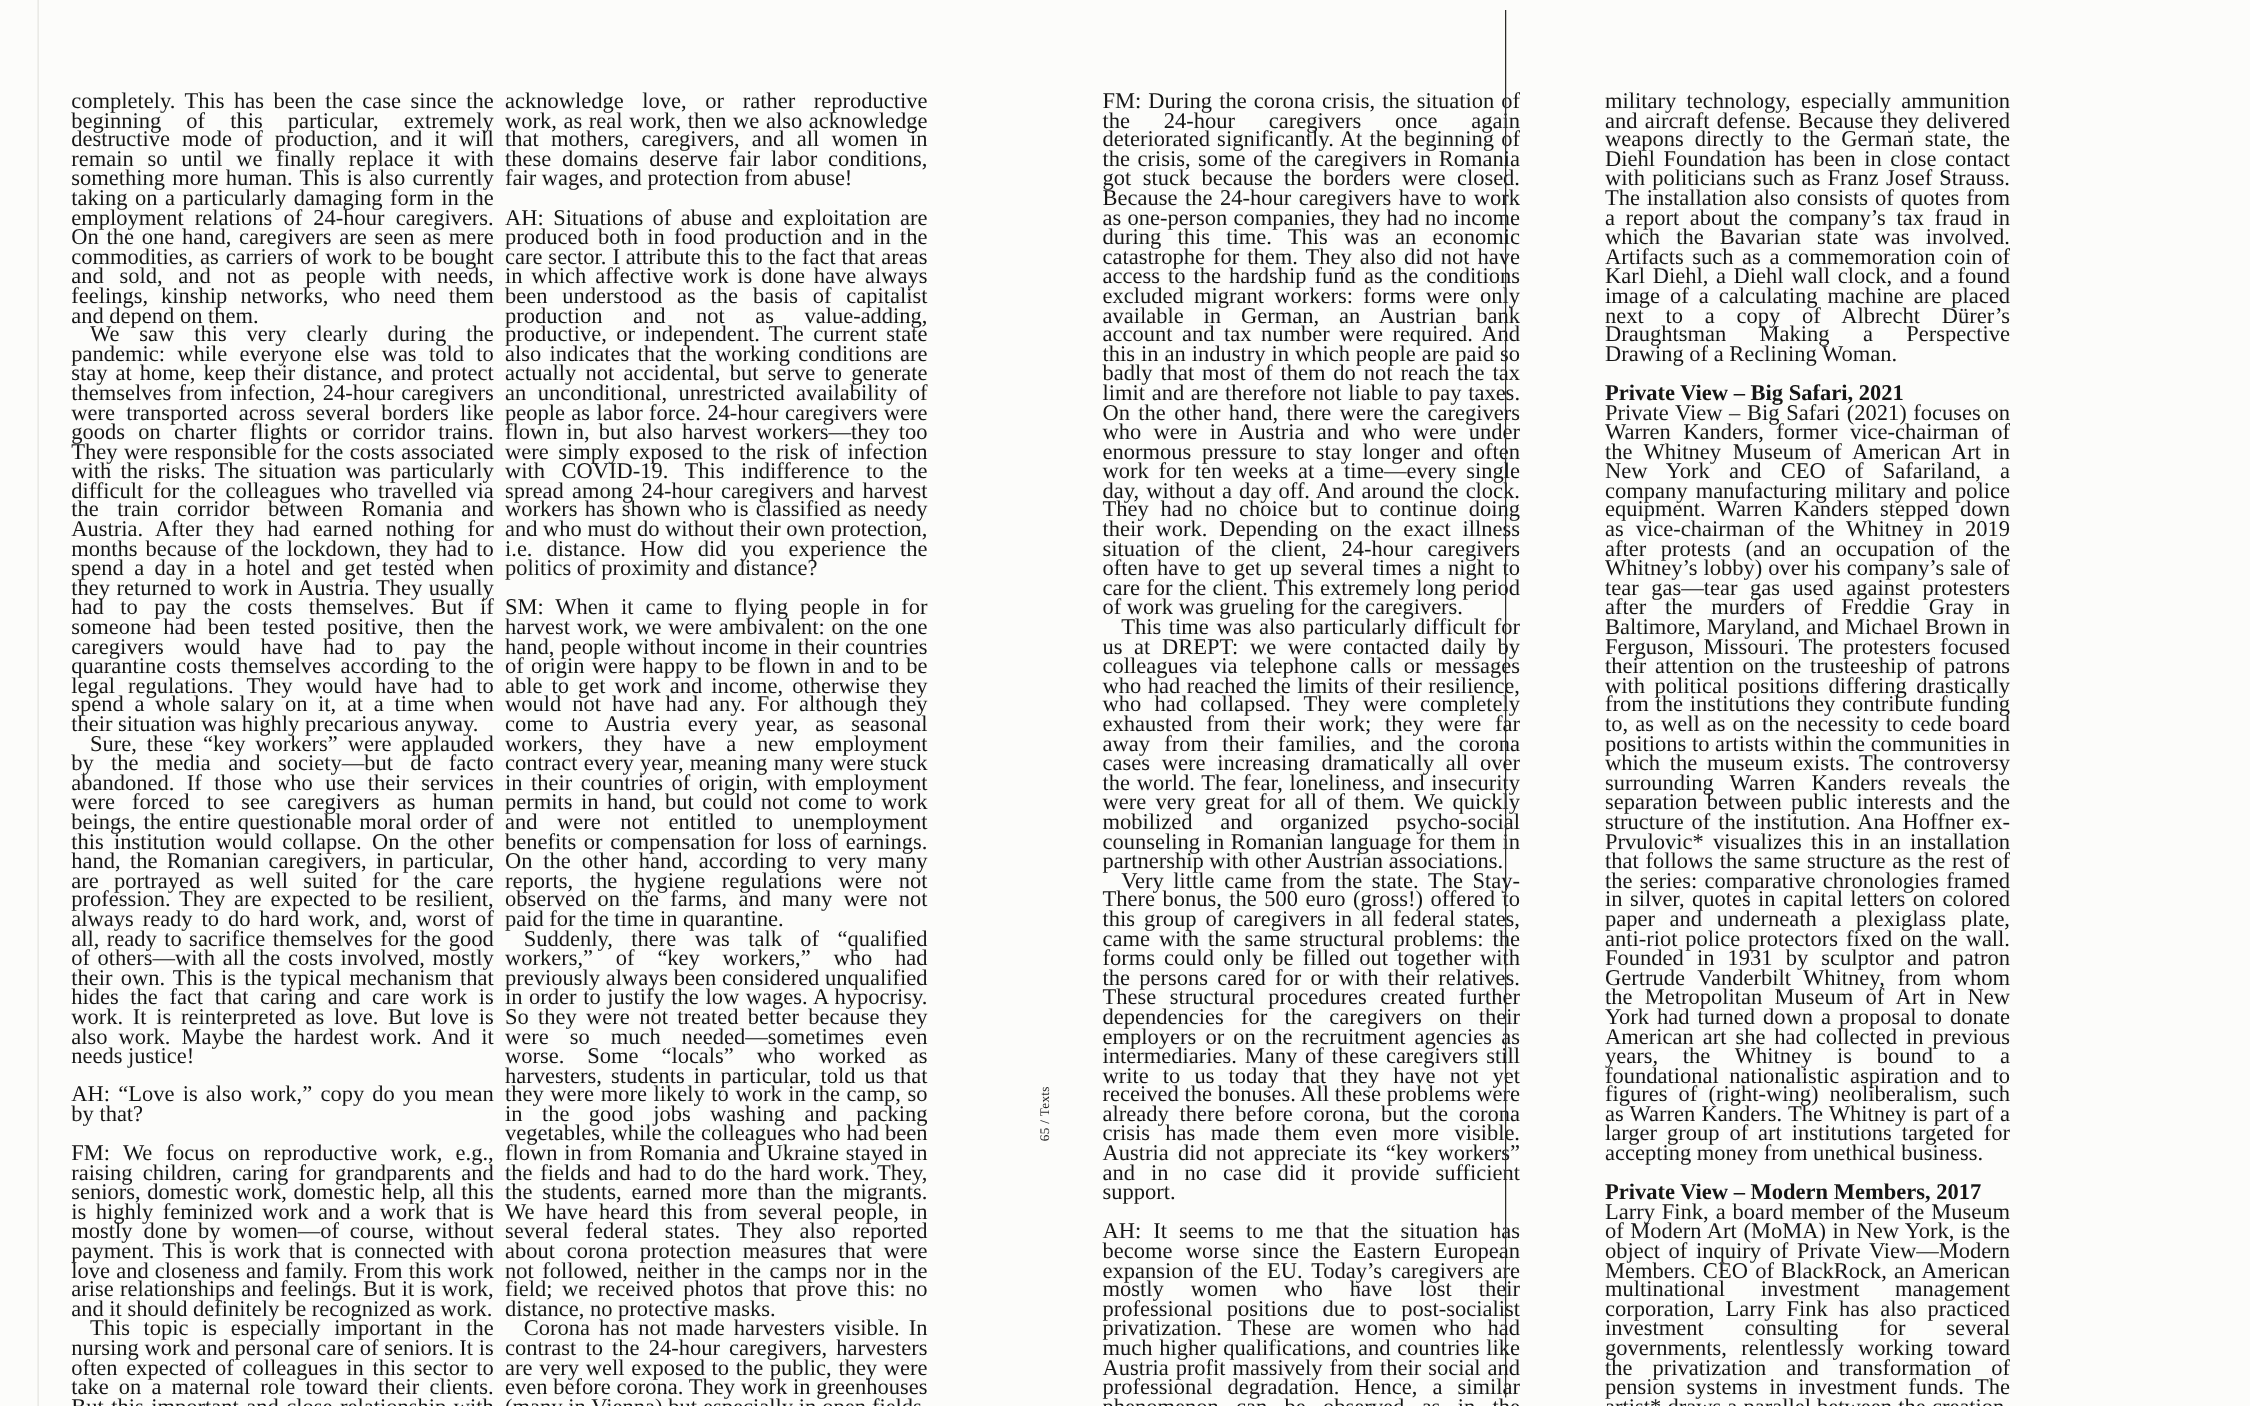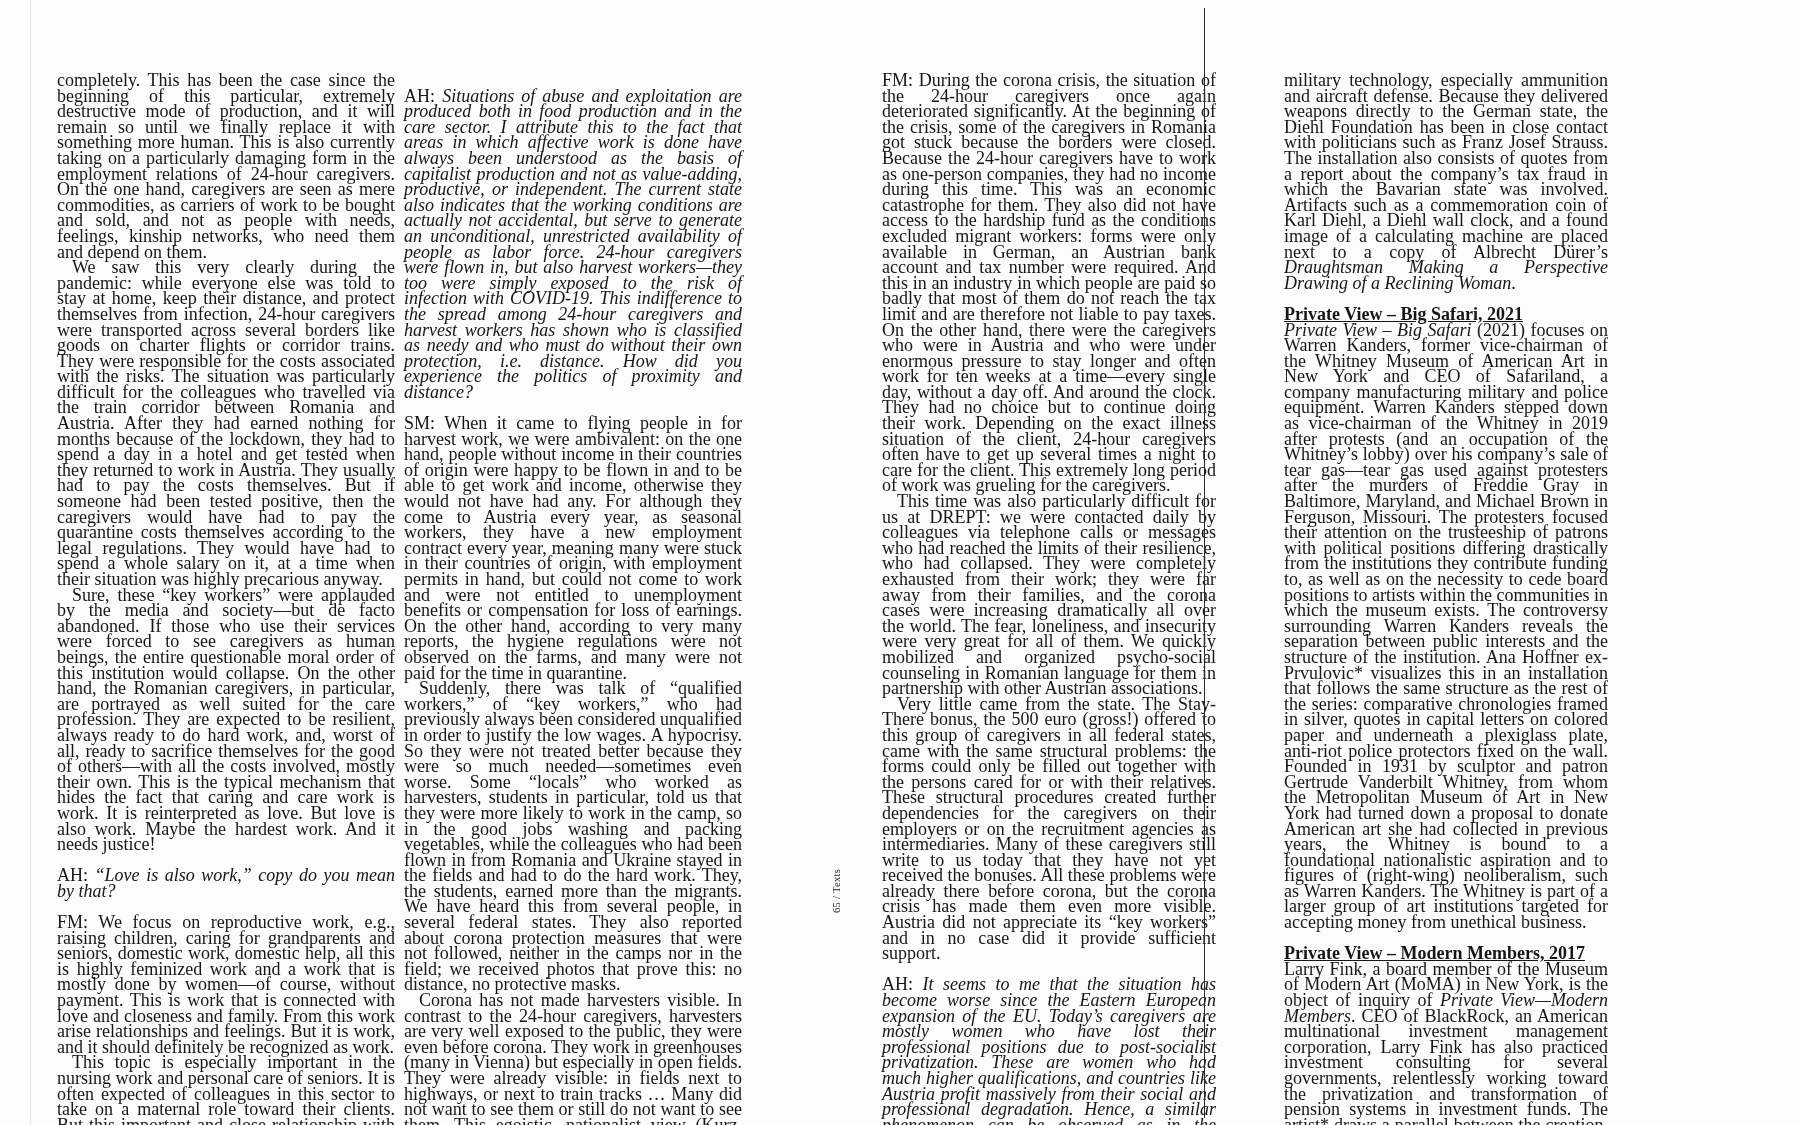--- a/index.html
+++ b/index.html
@@ -42,22 +42,22 @@
     margin-top: 40px;
     -webkit-hyphens: auto;
   }
   .col-1 { left: 57px;  width: 338px; }
   .col-2 { left: 404px; width: 338px; }
   .col-3 { left: 882px; width: 334px; }
   .col-4 { left: 1284px; width: 324px; }
   .para { margin: 0; padding: 0; }
   .p-indent  { text-indent: 15px; font-family: Liberation Serif, serif; }
   .p-speaker { margin-top: 15.6px; }
-  .p-heading { margin-top: 15.6px; font-weight: 700; text-decoration: underline; }
-  .it { font-style: italic; }
+  .p-heading { margin-top: 15.6px; font-weight: 700; }
+  .it { }
   .page-label {
     position: absolute;
     left: 831px;
     top: 913px;
     transform: rotate(-90deg);
     transform-origin: 0 0;
     font-size: 10.5px;
     letter-spacing: 0.3px;
     white-space: nowrap;
     color: #222;
@@ -71,20 +71,21 @@
 
   <div class="col col-1">
       <p class="para p-cont"><span>completely. This has been the case since the beginning of this particular, extremely destructive mode of production, and it will remain so until we finally replace it with something more human. This is also currently taking on a particularly damaging form in the employment relations of 24-hour caregivers. On the one hand, caregivers are seen as mere commodities, as carriers of work to be bought and sold, and not as people with needs, feelings, kinship networks, who need them and depend on them.</span></p>
       <p class="para p-indent"><span>We saw this very clearly during the pandemic: while everyone else was told to stay at home, keep their distance, and protect themselves from infection, 24-hour caregivers were transported across several borders like goods on charter flights or corridor trains. They were responsible for the costs associated with the risks. The situation was particularly difficult for the colleagues who travelled via the train corridor between Romania and Austria. After they had earned nothing for months because of the lockdown, they had to spend a day in a hotel and get tested when they returned to work in Austria. They usually had to pay the costs themselves. But if someone had been tested positive, then the caregivers would have had to pay the quarantine costs themselves according to the legal regulations. They would have had to spend a whole salary on it, at a time when their situation was highly precarious anyway.</span></p>
       <p class="para p-indent"><span>Sure, these “key workers” were applauded by the media and society—but de facto abandoned. If those who use their services were forced to see caregivers as human beings, the entire questionable moral order of this institution would collapse. On the other hand, the Romanian caregivers, in particular, are portrayed as well suited for the care profession. They are expected to be resilient, always ready to do hard work, and, worst of all, ready to sacrifice themselves for the good of others—with all the costs involved, mostly their own. This is the typical mechanism that hides the fact that caring and care work is work. It is reinterpreted as love. But love is also work. Maybe the hardest work. And it needs justice!</span></p>
       <p class="para p-speaker"><span>AH: </span><span class="it">“Love is also work,” copy do you mean by that?</span></p>
       <p class="para p-speaker"><span>FM: We focus on reproductive work, e.g., raising children, caring for grandparents and seniors, domestic work, domestic help, all this is highly feminized work and a work that is mostly done by women—of course, without payment. This is work that is connected with love and closeness and family. From this work arise relationships and feelings. But it is work, and it should definitely be recognized as work.</span></p>
       <p class="para p-indent"><span>This topic is especially important in the nursing work and personal care of seniors. It is often expected of colleagues in this sector to take on a maternal role toward their clients. But this important and close relationship with the clients is often exploited in order to push colleagues into precarious employment and force them to do additional, unpaid work. For example, at the beginning of the lockdown, the recruitment companies exerted emotional pressure to keep the caregivers longer in their jobs. But they all wanted to go home to their families, who they were very worried about. They were also at the end of their strength. They were often accused of being “inhuman” or “insensitive” because they wanted to abandon their clients when they needed them most. This has shown us how reproductive work can be exploited for economic interests. And how defenseless women are against such strategies. That is why the topic of reproductive work is central for us. If we</span></p>
     </div>
   <div class="col col-2">
+      <p class="para p-cont"><span>acknowledge love, or rather reproductive work, as real work, then we also acknowledge that mothers, caregivers, and all women in these domains deserve fair labor conditions, fair wages, and protection from abuse!</span></p>
       <p class="para p-speaker"><span>AH: </span><span class="it">Situations of abuse and exploitation are produced both in food production and in the care sector. I attribute this to the fact that areas in which affective work is done have always been understood as the basis of capitalist production and not as value-adding, productive, or independent. The current state also indicates that the working conditions are actually not accidental, but serve to generate an unconditional, unrestricted availability of people as labor force. 24-hour caregivers were flown in, but also harvest workers—they too were simply exposed to the risk of infection with COVID-19. This indifference to the spread among 24-hour caregivers and harvest workers has shown who is classified as needy and who must do without their own protection, i.e. distance. How did you experience the politics of proximity and distance?</span></p>
       <p class="para p-speaker"><span>SM: When it came to flying people in for harvest work, we were ambivalent: on the one hand, people without income in their countries of origin were happy to be flown in and to be able to get work and income, otherwise they would not have had any. For although they come to Austria every year, as seasonal workers, they have a new employment contract every year, meaning many were stuck in their countries of origin, with employment permits in hand, but could not come to work and were not entitled to unemployment benefits or compensation for loss of earnings. On the other hand, according to very many reports, the hygiene regulations were not observed on the farms, and many were not paid for the time in quarantine.</span></p>
       <p class="para p-indent"><span>Suddenly, there was talk of “qualified workers,” of “key workers,” who had previously always been considered unqualified in order to justify the low wages. A hypocrisy. So they were not treated better because they were so much needed—sometimes even worse. Some “locals” who worked as harvesters, students in particular, told us that they were more likely to work in the camp, so in the good jobs washing and packing vegetables, while the colleagues who had been flown in from Romania and Ukraine stayed in the fields and had to do the hard work. They, the students, earned more than the migrants. We have heard this from several people, in several federal states. They also reported about corona protection measures that were not followed, neither in the camps nor in the field; we received photos that prove this: no distance, no protective masks.</span></p>
       <p class="para p-indent"><span>Corona has not made harvesters visible. In contrast to the 24-hour caregivers, harvesters are very well exposed to the public, they were even before corona. They work in greenhouses (many in Vienna) but especially in open fields. They were already visible: in fields next to highways, or next to train tracks … Many did not want to see them or still do not want to see them. This egoistic, nationalist view (Kurz, the former chancellor of Austria, also always said “Thank you, Austrians”) goes hand in hand with the hype about regional products. True to the motto: it is about one’s own health and not about that of “others,” i.e., the “foreigners.” The main thing about food is whether it’s organic and regional; whether it is also fair, whether the corona prevention measures have been implemented, that does not play an important role.</span></p>
     </div>
 
   <div class="page-label">65 / Texts</div>
 
   <div class="col col-3">
       <p class="para p-cont"><span>FM: During the corona crisis, the situation of the 24-hour caregivers once again deteriorated significantly. At the beginning of the crisis, some of the caregivers in Romania got stuck because the borders were closed. Because the 24-hour caregivers have to work as one-person companies, they had no income during this time. This was an economic catastrophe for them. They also did not have access to the hardship fund as the conditions excluded migrant workers: forms were only available in German, an Austrian bank account and tax number were required. And this in an industry in which people are paid so badly that most of them do not reach the tax limit and are therefore not liable to pay taxes. On the other hand, there were the caregivers who were in Austria and who were under enormous pressure to stay longer and often work for ten weeks at a time—every single day, without a day off. And around the clock. They had no choice but to continue doing their work. Depending on the exact illness situation of the client, 24-hour caregivers often have to get up several times a night to care for the client. This extremely long period of work was grueling for the caregivers.</span></p>

